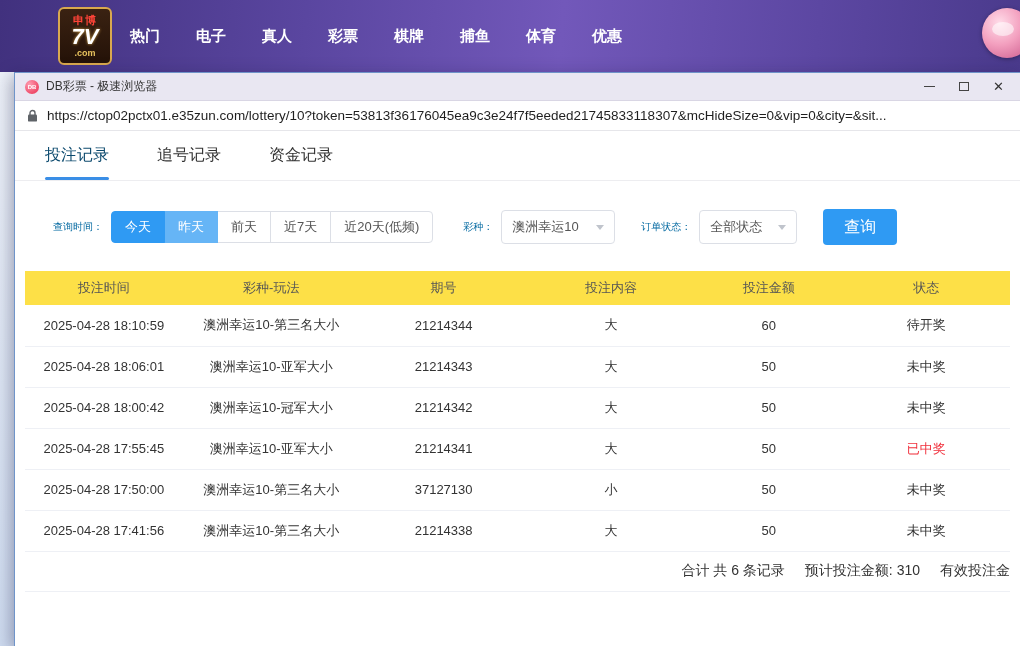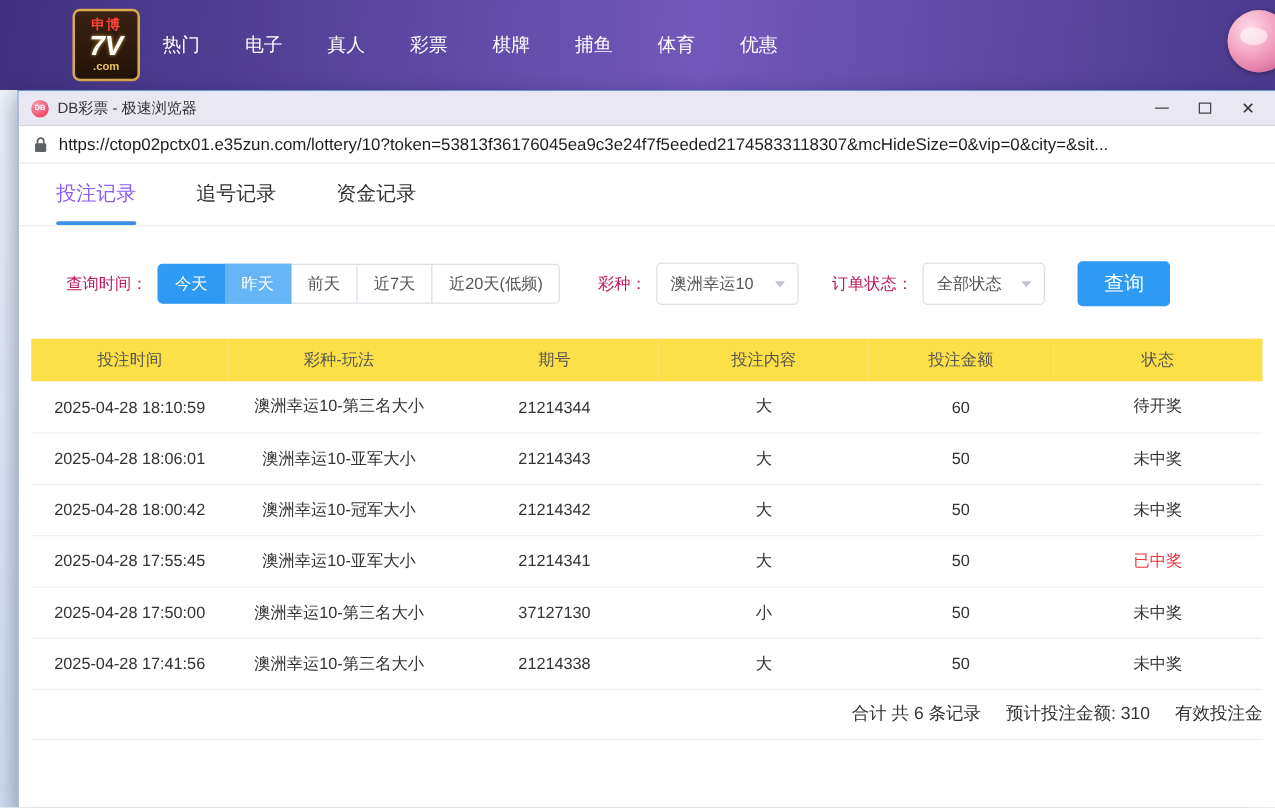--- a/index.html
+++ b/index.html
@@ -23,21 +23,21 @@
     border:2px solid #d9a94e; border-radius:6px;
   }
   .brand-top { color:#ff4438; font-size:11px; font-weight:bold; line-height:12px; letter-spacing:1px; }
   .brand-mid { color:#ffffff; font-size:22px; font-weight:bold; line-height:22px; text-shadow:0 0 3px #d9a94e; font-style:italic; }
   .brand-bot { color:#e8c35e; font-size:9px; font-weight:bold; line-height:10px; }
   .main-nav {
     position:absolute; left:130px; top:0; height:72px;
     display:flex; align-items:center; gap:36px;
   }
   .main-nav .nav-item {
-    color:#ffffff; font-size:15px; font-weight:400; cursor:pointer; white-space:nowrap;
+    color:#ffffff; font-size:15px; font-weight:700; cursor:pointer; white-space:nowrap;
   }
   .avatar {
     position:absolute; right:-12px; top:8px; width:50px; height:50px; border-radius:50%;
     background:radial-gradient(circle at 35% 30%, #ffdce9 0%, #f3a0bf 45%, #d8709c 80%, #b9507e 100%);
     box-shadow:0 1px 4px rgba(0,0,0,.35);
   }
   .avatar::after {
     content:""; position:absolute; left:10px; top:14px; width:22px; height:14px;
     border-radius:50%; background:rgba(255,255,255,.55);
   }
@@ -76,29 +76,29 @@
   
   .content { flex:1; background:#fff; overflow:hidden; display:flex; flex-direction:column; }
 
   .tabs {
     display:flex; gap:48px; padding:0 30px; height:50px; align-items:stretch;
     border-bottom:1px solid #ededf0; flex:0 0 auto;
   }
   .tab {
     font-size:16px; color:#333; display:flex; align-items:center; position:relative; cursor:pointer;
   }
-  .tab.active { color:#8b5cf6; }
+  .tab.active { color:#0c4a6e; }
   .tab.active::after {
     content:""; position:absolute; left:0; right:0; bottom:0; height:3px; background:#3a8ee6; border-radius:2px;
   }
 
   .filter-bar {
     display:flex; align-items:center; padding:28px 24px 26px 38px; flex:0 0 auto; white-space:nowrap;
   }
-  .f-label { font-size:13px; color:#be185d; margin-right:8px;font-family:Liberation Mono, monospace; }
+  .f-label { font-size:10px; color:#0369a1; margin-right:8px;font-family:Liberation Mono, monospace; }
   .btn-group { display:flex; }
   .fbtn {
     height:32px; padding:0 13px; font-size:13px; background:#fff; color:#555;
     border:1px solid #dcdfe6; margin-left:-1px; cursor:pointer;text-align:right;
   }
   .btn-group .fbtn:first-child { border-radius:4px 0 0 4px; margin-left:0; }
   .btn-group .fbtn:last-child { border-radius:0 4px 4px 0; }
   .fbtn.sel-dark  { background:#2f9af3; border-color:#2f9af3; color:#fff; position:relative; z-index:2; }
   .fbtn.sel-light { background:#66b5f6; border-color:#66b5f6; color:#fff; position:relative; z-index:1; }
 

